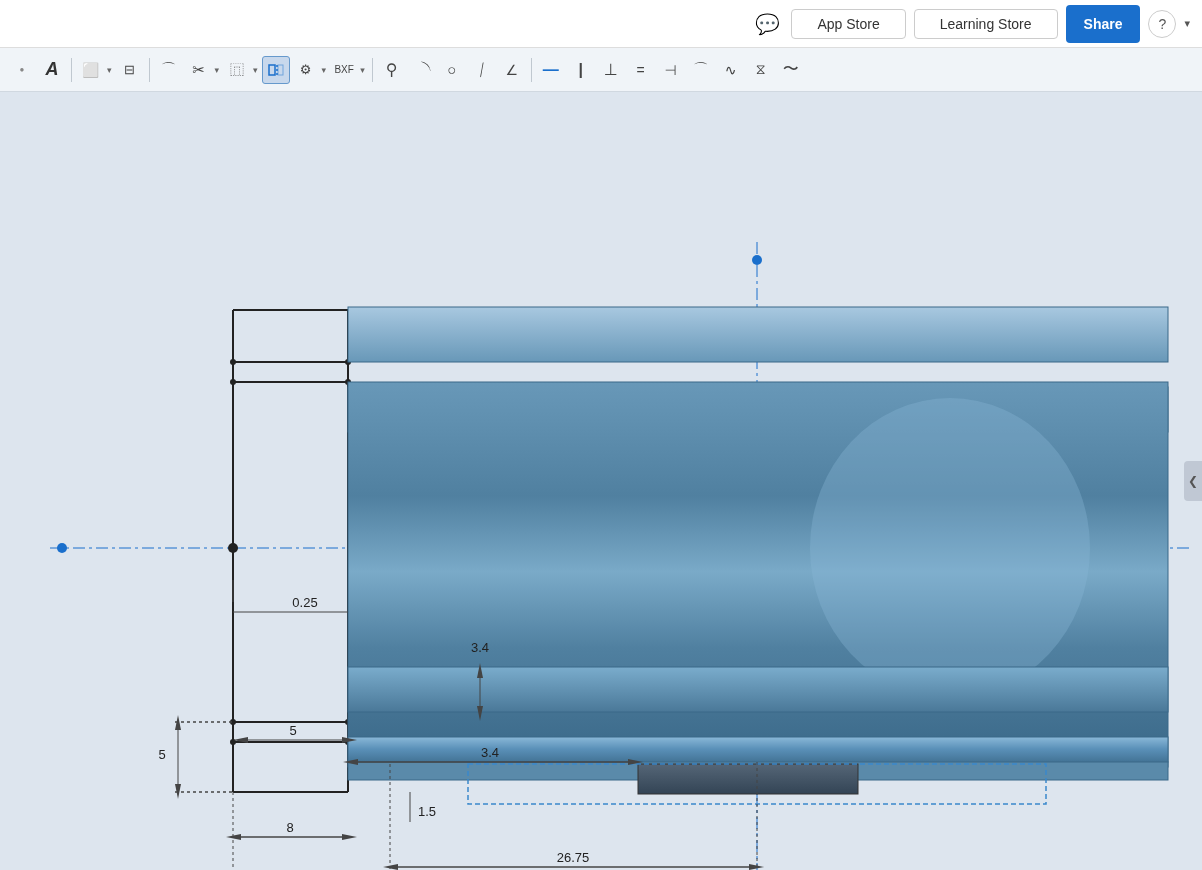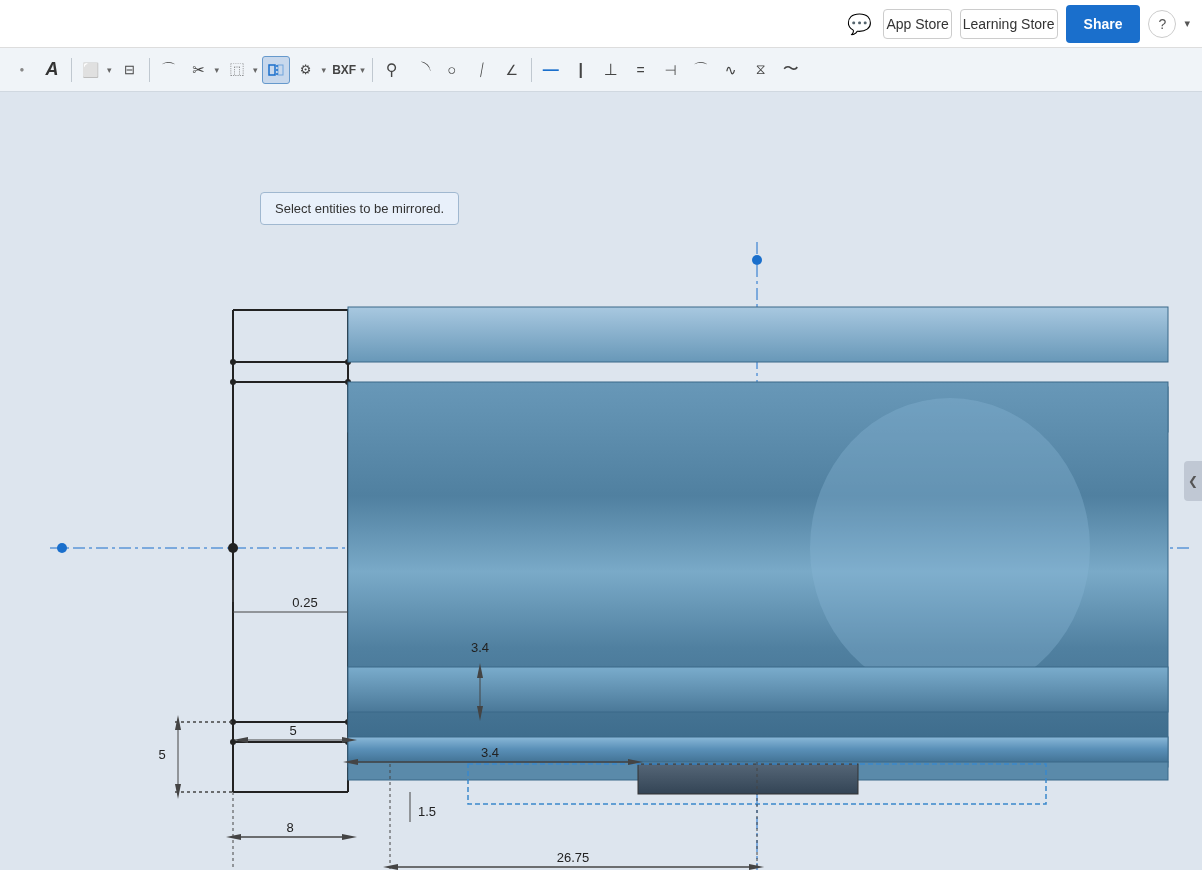--- a/index.html
+++ b/index.html
@@ -18,21 +18,21 @@
     }
     .nav-chat-icon {
       width: 32px; height: 32px;
       display: flex; align-items: center; justify-content: center;
       color: #555; font-size: 20px; cursor: pointer;
     }
     .nav-btn {
       border: 1px solid #ccc;
       background: #fff;
       border-radius: 4px;
-      padding: 6px 2px;
+      padding: 6px 25px;
       font-size: 14px;
       cursor: pointer;
       color: #333;
     }
     .nav-btn-primary {
       background: #1a6fcc;
       color: #fff;
       border: none;
       border-radius: 4px;
       padding: 11px 18px;
@@ -169,21 +169,21 @@
       <rect x="2" y="4" width="6" height="10" fill="none" stroke="#1a6fcc" stroke-width="1.5"></rect>
       <line x1="10" y1="4" x2="10" y2="14" stroke="#1a6fcc" stroke-width="1.5" stroke-dasharray="2,2"></line>
       <rect x="11" y="4" width="5" height="10" fill="none" stroke="#1a6fcc" stroke-width="1" opacity="0.5"></rect>
     </svg>
   </div>
   <div class="tb-btn-group">
     <div class="tb-btn" style="font-size:13px">⚙</div>
     <div class="tb-chevron">▾</div>
   </div>
   <div class="tb-btn-group">
-    <div class="tb-btn" style="font-size:12px; font-weight:bold">BXF</div>
+    <div class="tb-btn" style="font-size:10px; font-weight:normal">BXF</div>
     <div class="tb-chevron">▾</div>
   </div>
   <div class="tb-separator"></div>
 
   <div class="tb-btn" style="font-size:16px">⚲</div>
   <div class="tb-btn" style="font-size:16px; transform:rotate(45deg)">⌒</div>
   <div class="tb-btn" style="font-size:15px">○</div>
   <div class="tb-btn" style="font-size:15px; transform:rotate(-30deg)">⟋</div>
   <div class="tb-btn" style="font-size:14px">∠</div>
   <div class="tb-separator"></div>
@@ -194,23 +194,20 @@
   <div class="tb-btn" style="font-size:14px">=</div>
   <div class="tb-btn" style="font-size:14px">⊣</div>
   <div class="tb-btn" style="font-size:15px">⌒</div>
   <div class="tb-btn" style="font-size:14px">∿</div>
   <div class="tb-btn" style="font-size:14px">⧖</div>
   <div class="tb-btn" style="font-size:16px">〜</div>
 </div>
 
 <div class="canvas-area">
 
-  <div class="tooltip-box">
-    <span>Select entities to be mirrored.</span>
-  </div>
 
   <div class="collapse-arrow">❮</div>
 
   <svg class="drawing-svg" viewBox="0 0 1202 778">
 
     <line x1="50" y1="456" x2="1190" y2="456" stroke="#1a6fcc" stroke-width="1" stroke-dasharray="12,4,3,4"></line>
 
     <line x1="757" y1="150" x2="757" y2="830" stroke="#1a6fcc" stroke-width="1" stroke-dasharray="12,4,3,4"></line>
 
     <circle cx="757" cy="168" r="5" fill="#1a6fcc"></circle>

